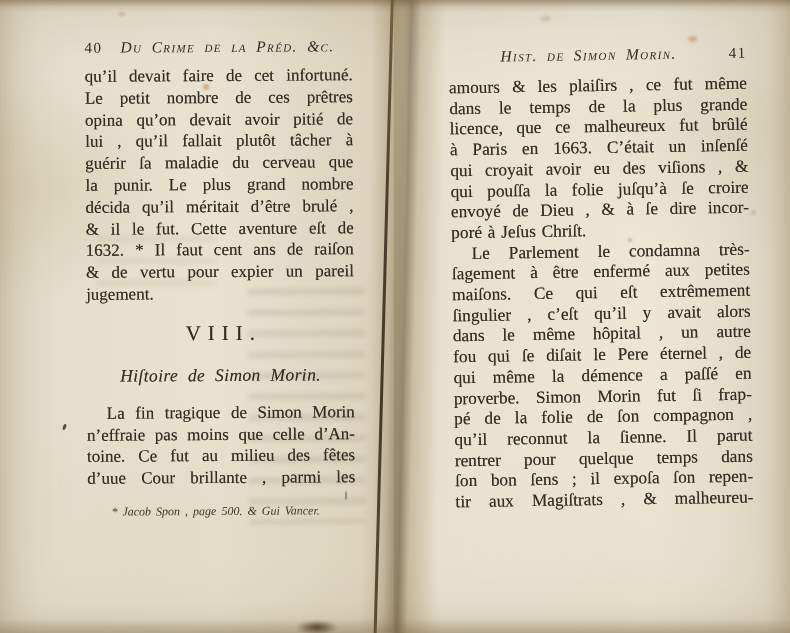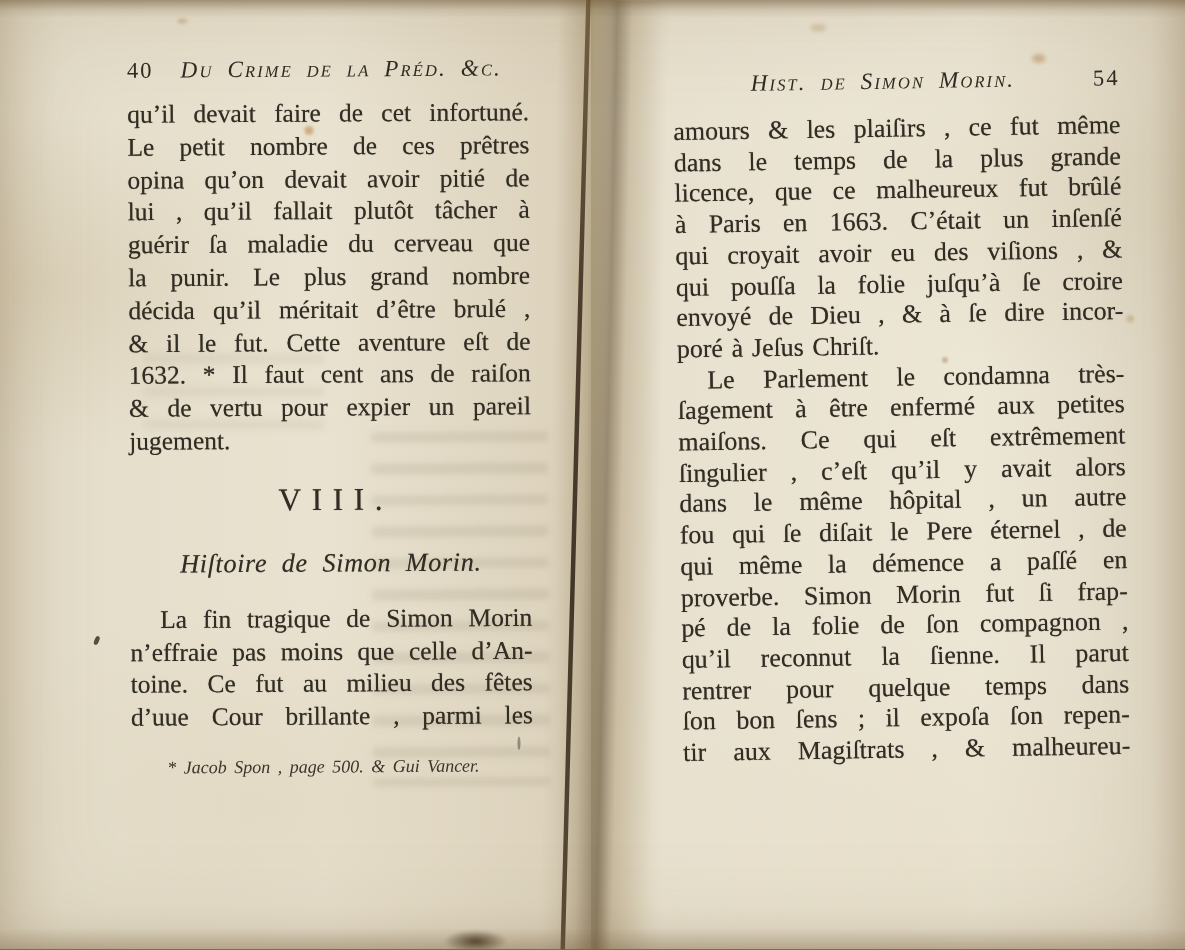--- a/index.html
+++ b/index.html
@@ -1,18 +1,18 @@
 <!DOCTYPE html>
 <html><head>
 <meta charset="utf-8">
 <style>
   html,body{margin:0;padding:0;background:#241a10;}
   .photo{
     position:relative;width:790px;height:633px;overflow:hidden;
-    background:#7dd3fc;
+    background:#fef9c3;
     font-family:"Liberation Serif", serif;
     color:#322d24;
   }
   
   .page{position:absolute;top:0;height:100%;}
   .page-left{
     left:0;width:394px;
     background:
       radial-gradient(ellipse 220px 160px at 8% 30%, rgba(185,165,125,.22), rgba(0,0,0,0) 70%),
       radial-gradient(ellipse 300px 200px at 45% 85%, rgba(205,190,155,.20), rgba(0,0,0,0) 70%),
@@ -132,21 +132,21 @@
         <div class="tline">d’uue Cour brillante , parmi les</div>
       </div>
     <div class="footnote">
       <span>* Jacob Spon , page 500. &amp; Gui Vancer.</span>
     </div>
   </div>
 
   <div class="text-col right-col">
     <div class="running-header">
       <span class="runtitle">Hist. de Simon Morin.</span>
-      <span class="pagenum">54</span>
+      <span class="pagenum">41</span>
     </div>
     <div class="body lines right-body" data-short-last="true">
         <div class="tline">amours &amp; les plaiſirs , ce fut même</div>
         <div class="tline">dans le temps de la plus grande</div>
         <div class="tline">licence, que ce malheureux fut brûlé</div>
         <div class="tline">à Paris en 1663. C’était un inſenſé</div>
         <div class="tline">qui croyait avoir eu des viſions , &amp;</div>
         <div class="tline">qui pouſſa la folie juſqu’à ſe croire</div>
         <div class="tline">envoyé de Dieu , &amp; à ſe dire incor-</div>
         <div class="tline">poré à Jeſus Chriſt.</div>

